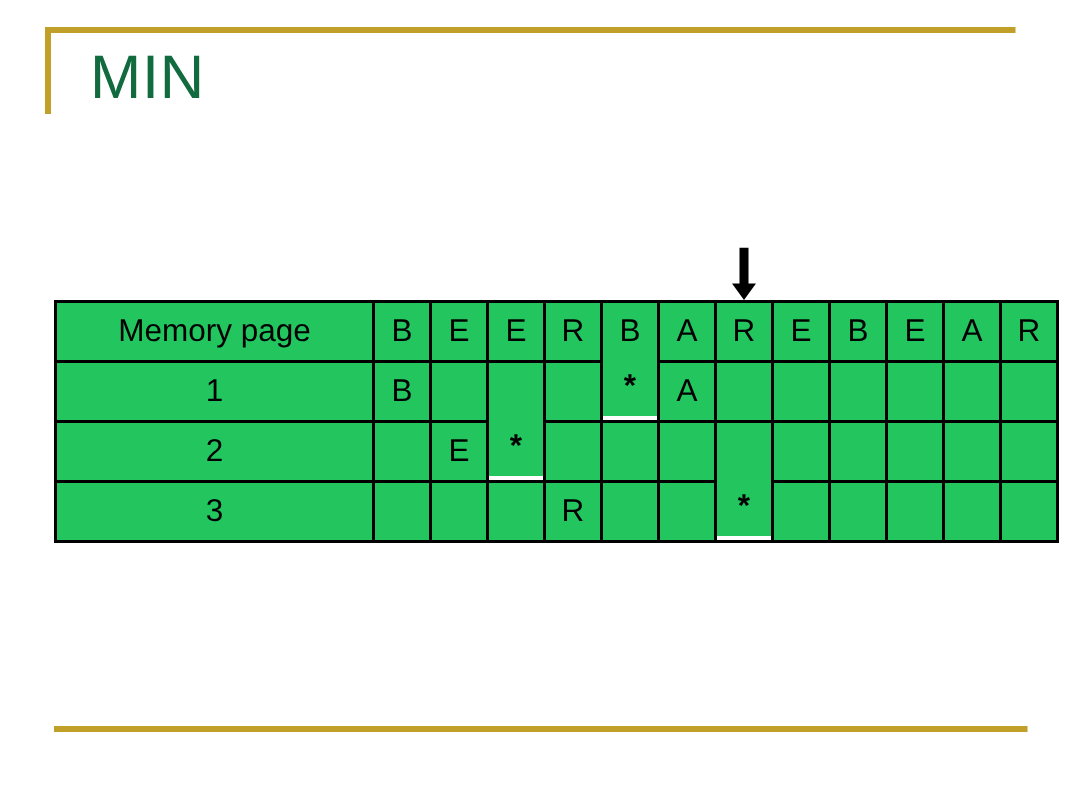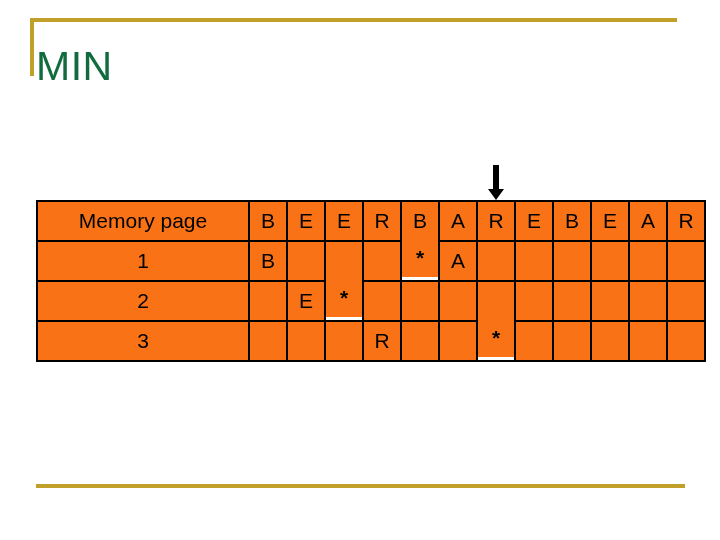--- a/index.html
+++ b/index.html
@@ -31,28 +31,27 @@
   #title-rule-left {
     position: absolute;
     left: 30px;
     top: 18px;
     width: 4px;
     height: 58px;
     background: var(--gold, #c0a028);
   }
   #page-title {
     position: absolute;
-    left: 36px;
+    left: 60px;
     top: 27px;
     font-size: 41px;
     line-height: 49px;
     color: var(--green, #126b3f);
     letter-spacing: 0.5px;
     white-space: nowrap;
-    margin-top: 15px;
   }
 
   #footer-rule {
     position: absolute;
     left: 36px;
     top: 484px;
     width: 649px;
     height: 4px;
     background: var(--gold, #c0a028);
   }
@@ -77,21 +76,21 @@
     table-layout: fixed;
   }
   #ref-table td {
     border: 2px solid #000000;
     height: 38px;
     padding: 0;
     text-align: center;
     vertical-align: middle;
     font-size: 21px;
     color: #000000;
-    background: #f97316;
+    background: #22c55e;
   }
   #ref-table td.label-col {
     width: 210px;
     font-size: 21px;
   }
   #ref-table td.data-col {
     width: 36px;
   }
   #ref-table tr.header-row td.label-col {
     text-align: center;

